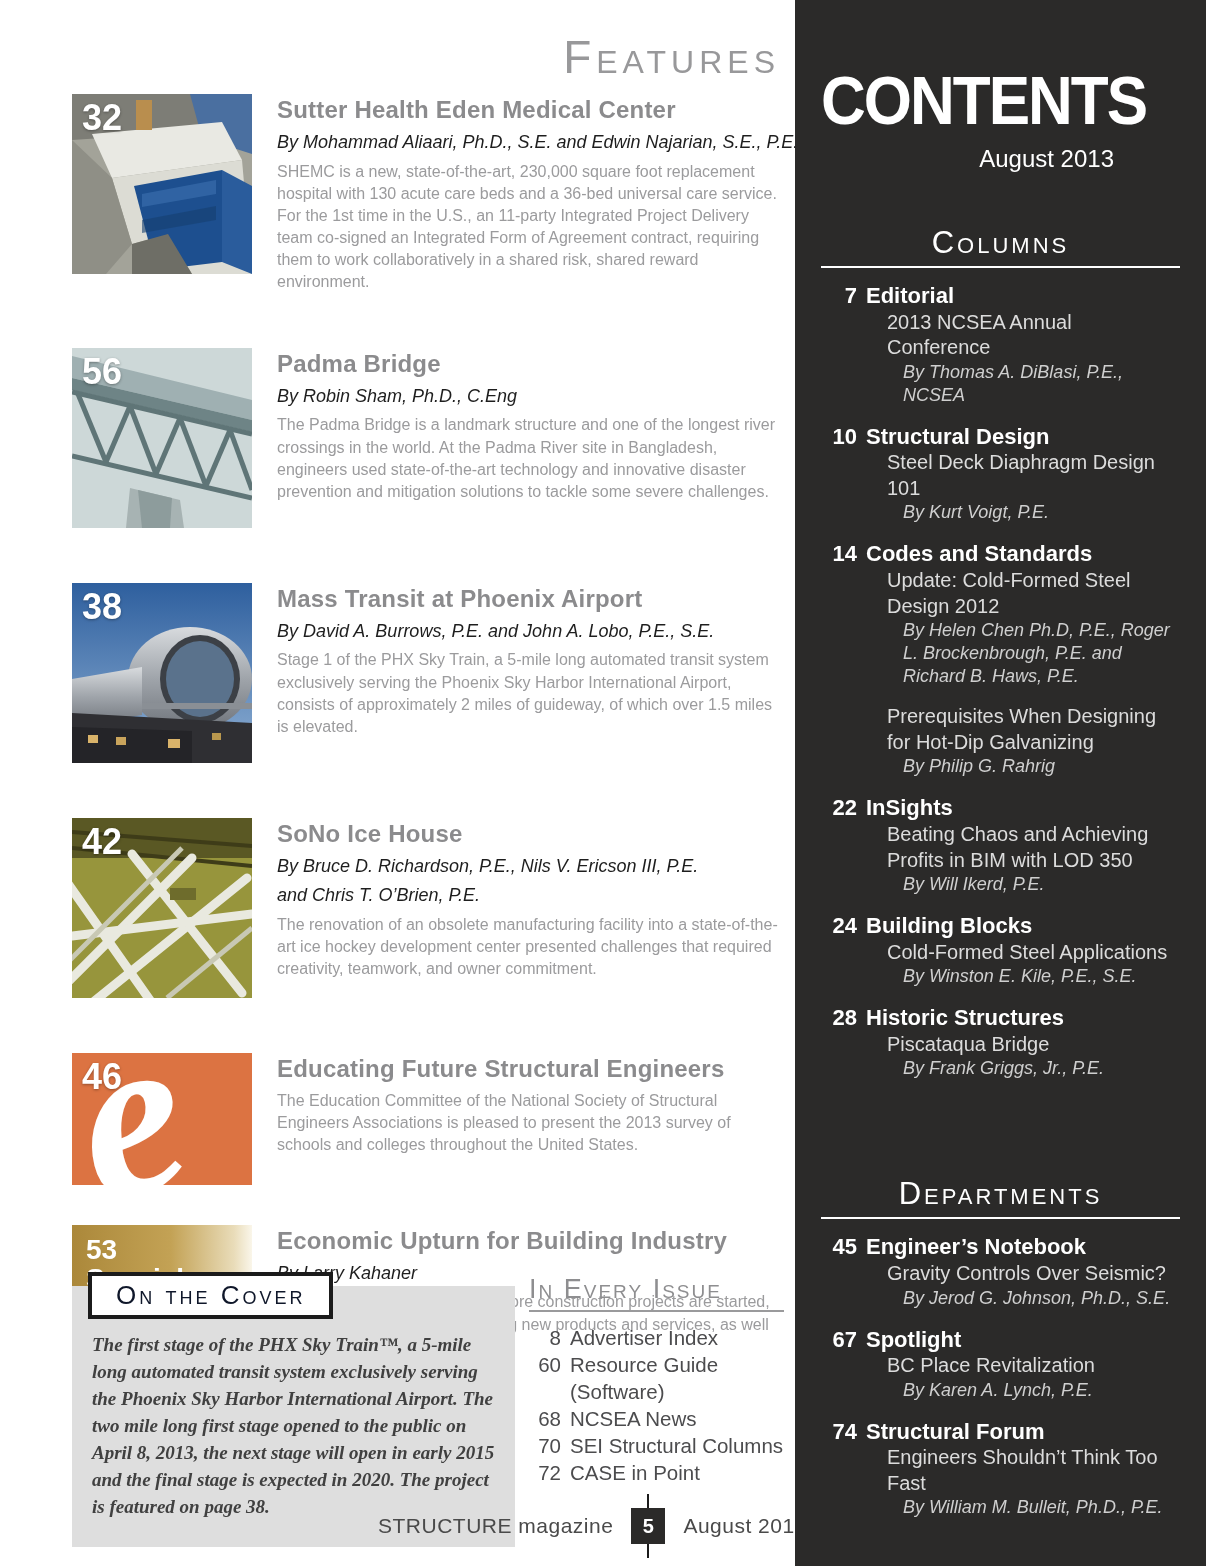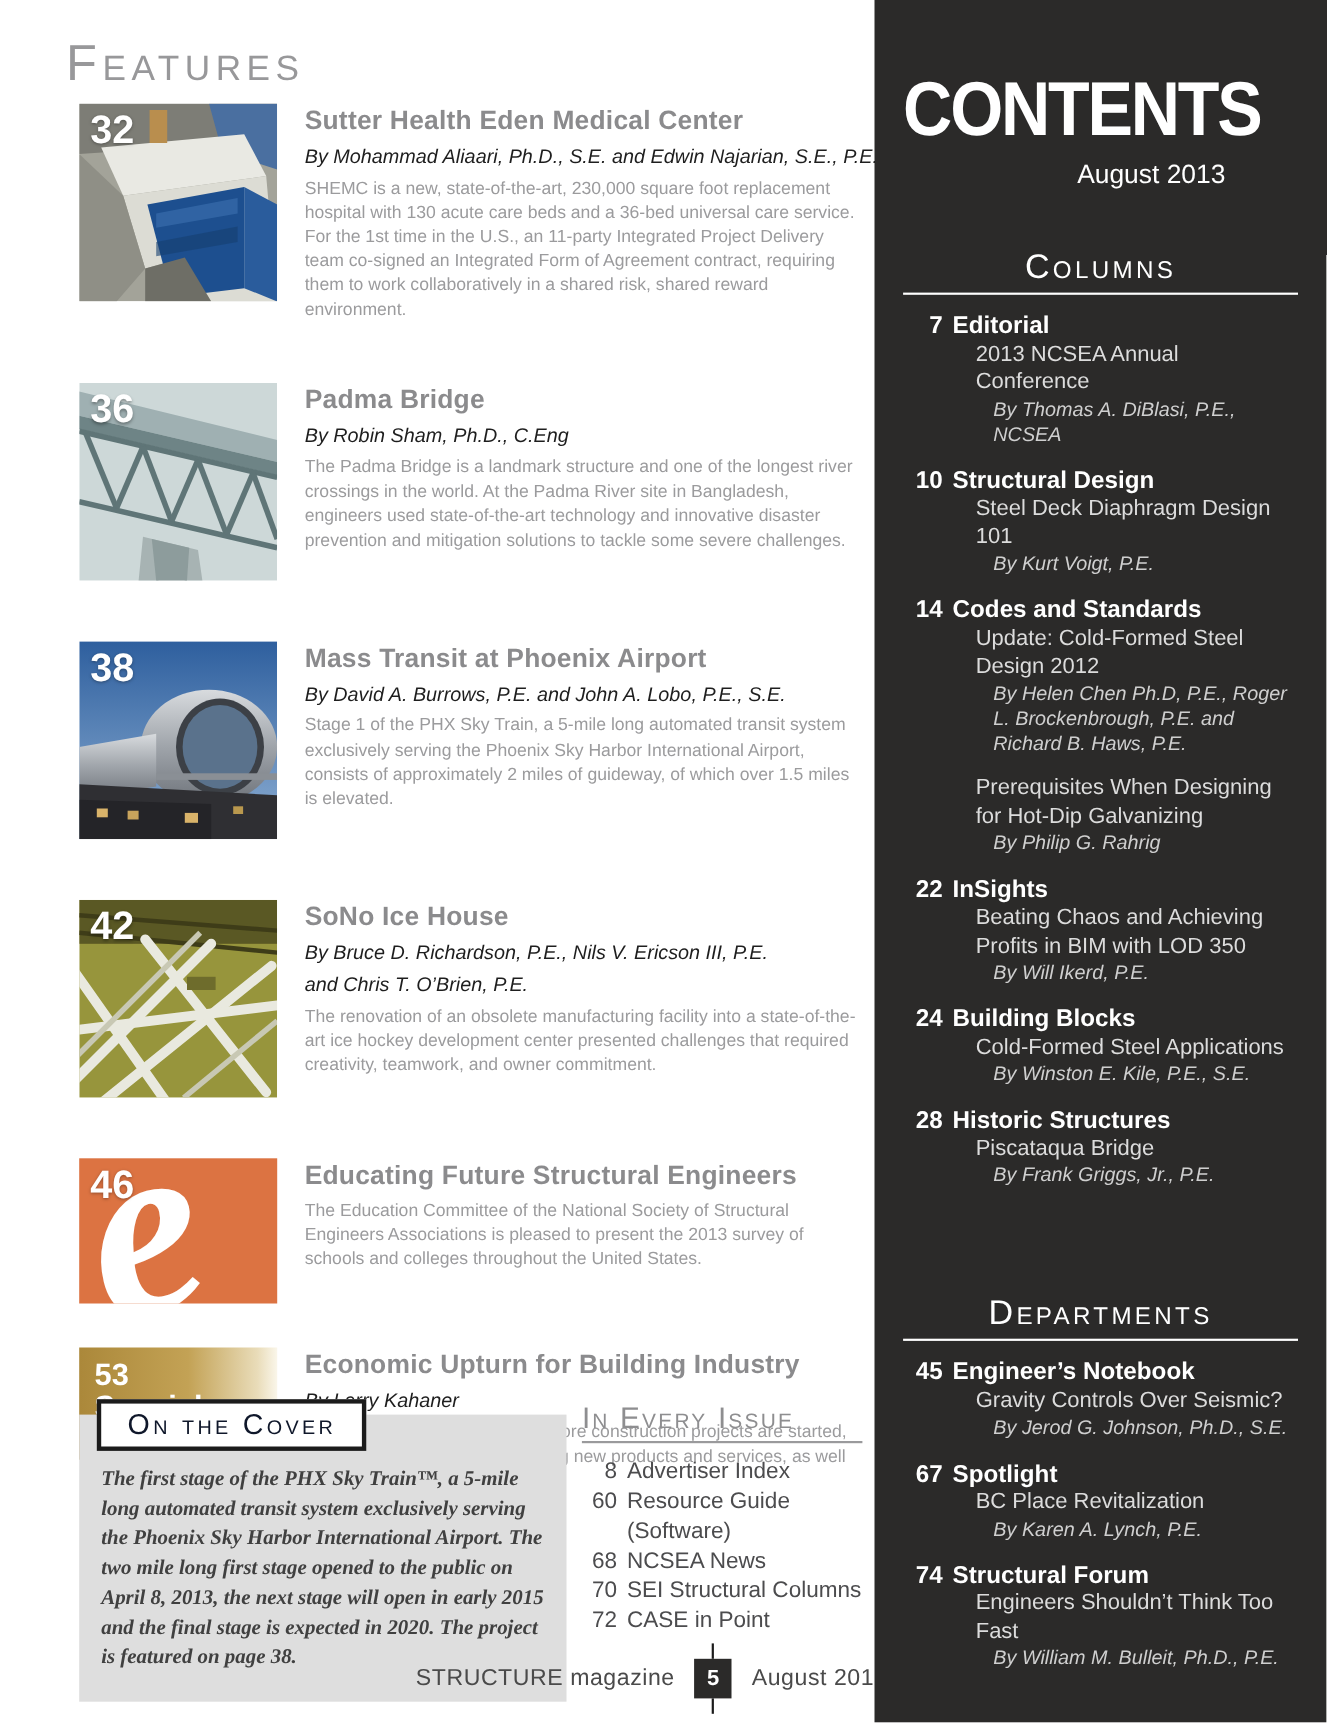--- a/index.html
+++ b/index.html
@@ -8,21 +8,21 @@
     font-family:"Liberation Sans", sans-serif;
     background:#ffffff;
     position:relative;
     overflow:hidden;
     color:#1a1a1a;
   }
   
   .left-col { position:absolute; left:0; top:0; width:795px; height:1566px; background:#fff; }
 
   .features-heading {
-    margin:30px 0 10px 60px; width:720px; text-align:left;
+    margin:30px 0 10px 60px; width:720px; text-align:right;
     font-variant:small-caps; font-size:46px; letter-spacing:5px;
     color:#98989a; font-weight:400;
   }
   .feature-row { display:flex; margin-left:72px; width:712px; gap:25px; }
   .fr-gap { margin-bottom:55px; }
   .fr-gap-sm { margin-bottom:40px; }
 
   .thumb {
     width:180px; height:180px; flex:none; position:relative; overflow:hidden;
   }
@@ -157,21 +157,21 @@
           <line x1="34" y1="114" x2="58" y2="58"></line>
           <line x1="58" y1="58" x2="84" y2="126"></line>
           <line x1="84" y1="126" x2="108" y2="70"></line>
           <line x1="108" y1="70" x2="134" y2="138"></line>
           <line x1="134" y1="138" x2="158" y2="82"></line>
           <line x1="158" y1="82" x2="180" y2="142"></line>
         </g>
         <polygon points="58,140 108,152 112,180 96,180 92,164 76,162 72,180 54,180" fill="#a7b3b3"></polygon>
         <polygon points="66,142 100,150 98,180 70,180" fill="#8d9c9c"></polygon>
       </svg>
-      <span class="pagenum">36</span>
+      <span class="pagenum">56</span>
     </div>
     <div class="feature-text">
       <div class="feature-title">Padma Bridge</div>
       <div class="feature-byline">By Robin Sham, Ph.D., C.Eng</div>
       <div class="feature-desc">The Padma Bridge is a landmark structure and one of the longest river crossings in the world. At the Padma River site in Bangladesh, engineers used state-of-the-art technology and innovative disaster prevention and mitigation solutions to tackle some severe challenges.</div>
     </div>
   </div>
 
   <div class="feature-row fr-gap">
     <div class="thumb">

